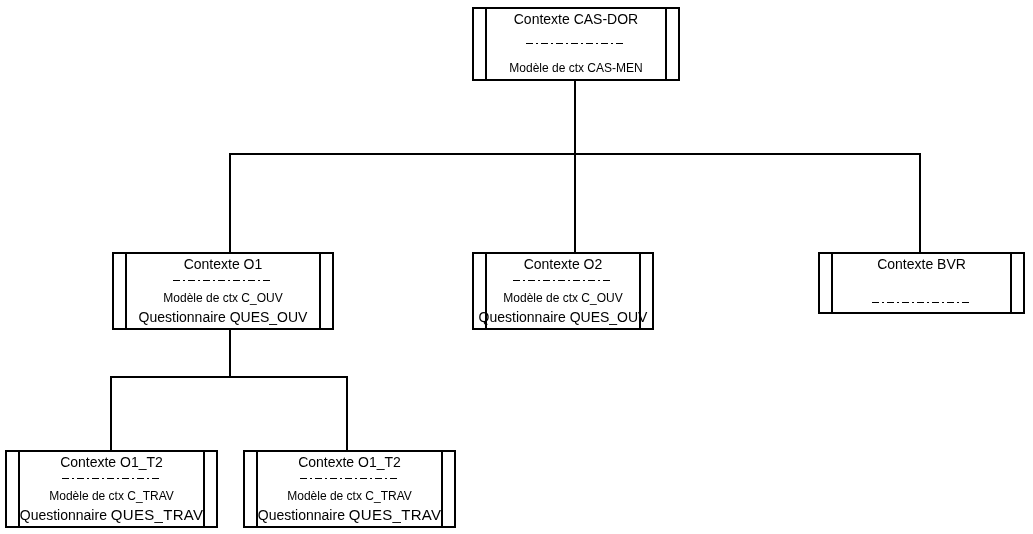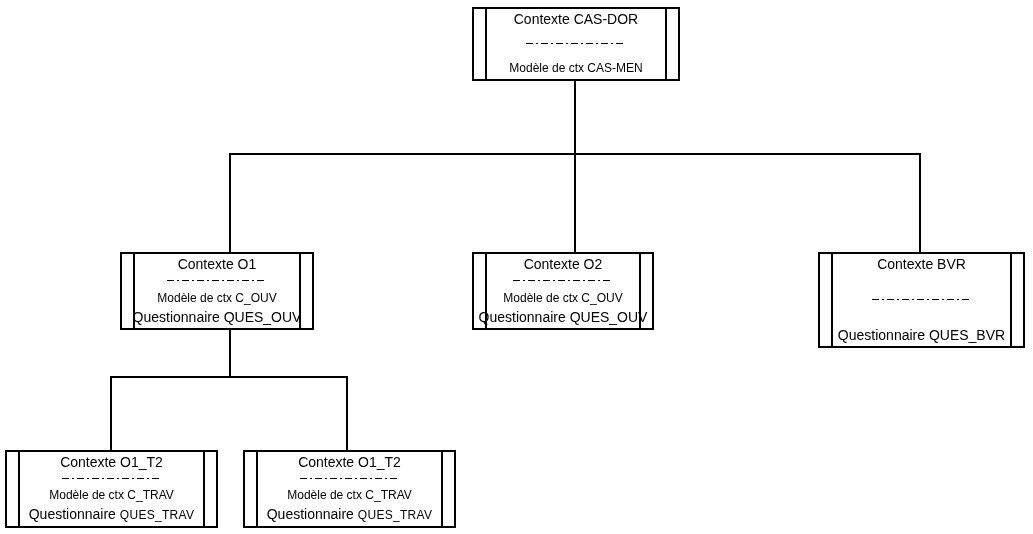--- a/index.html
+++ b/index.html
@@ -72,21 +72,21 @@
     font-size: 12px;
     line-height: 18px;
     white-space: nowrap;
   }
   .quest {
     font-size: 14px;
     line-height: 18px;
     white-space: nowrap;
   }
   .qval.small {
-    font-size: 12px;
+    font-size: 15px;
     letter-spacing: 0.3px;
   }
 </style>
 </head>
 <body>
 
 <div class="canvas">
 
   <div class="line v" style="left:574px; top:80px; height:172px;"></div>
   <div class="line h" style="left:229px; top:153px; width:692px;"></div>
@@ -101,21 +101,21 @@
   <div class="node" style="left:472px; top:7px; width:208px; height:74px;">
     <div class="rail left"></div>
     <div class="rail right"></div>
     <div class="content">
       <div class="title">Contexte CAS-DOR</div>
       <div class="divider"></div>
       <div class="model">Modèle de ctx CAS-MEN</div>
     </div>
   </div>
 
-  <div class="node" style="left:120px; top:252px; width:194px; height:78px;">
+  <div class="node" style="left:112px; top:252px; width:222px; height:78px;">
     <div class="rail left"></div>
     <div class="rail right"></div>
     <div class="content">
       <div class="title">Contexte O1</div>
       <div class="divider"></div>
       <div class="model">Modèle de ctx C_OUV</div>
       <div class="quest"><span>Questionnaire</span>&nbsp;<span class="qval">QUES_OUV</span></div>
     </div>
   </div>
 
@@ -123,27 +123,26 @@
     <div class="rail left"></div>
     <div class="rail right"></div>
     <div class="content">
       <div class="title">Contexte O2</div>
       <div class="divider"></div>
       <div class="model">Modèle de ctx C_OUV</div>
       <div class="quest"><span>Questionnaire</span>&nbsp;<span class="qval">QUES_OUV</span></div>
     </div>
   </div>
 
-  <div class="node" style="left:818px; top:252px; width:207px; height:96px;">
+  <div class="node" style="left:818px; top:252px; width:207px; height:62px;">
     <div class="rail left"></div>
     <div class="rail right"></div>
     <div class="content">
       <div class="title">Contexte BVR</div>
       <div class="divider"></div>
-      <div class="quest"><span>Questionnaire</span>&nbsp;<span class="qval">QUES_BVR</span></div>
     </div>
   </div>
 
   <div class="node" style="left:5px; top:450px; width:213px; height:78px;">
     <div class="rail left"></div>
     <div class="rail right"></div>
     <div class="content">
       <div class="title">Contexte O1_T2</div>
       <div class="divider"></div>
       <div class="model">Modèle de ctx C_TRAV</div>

